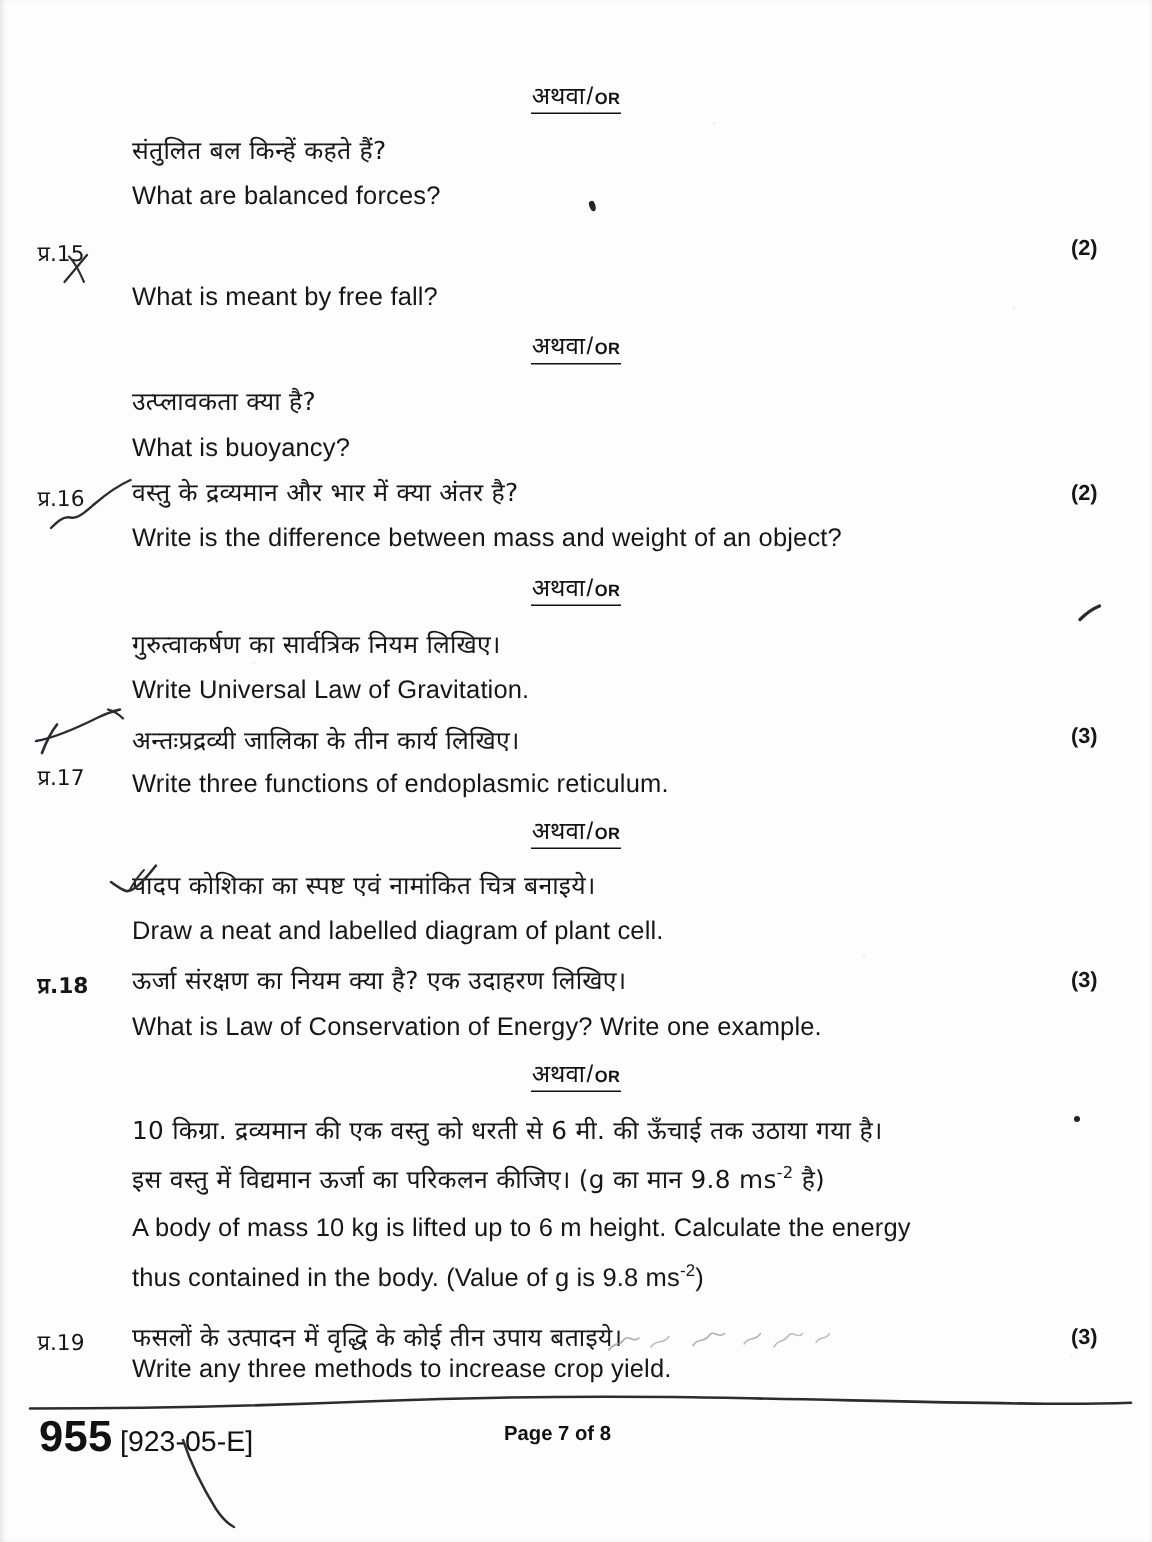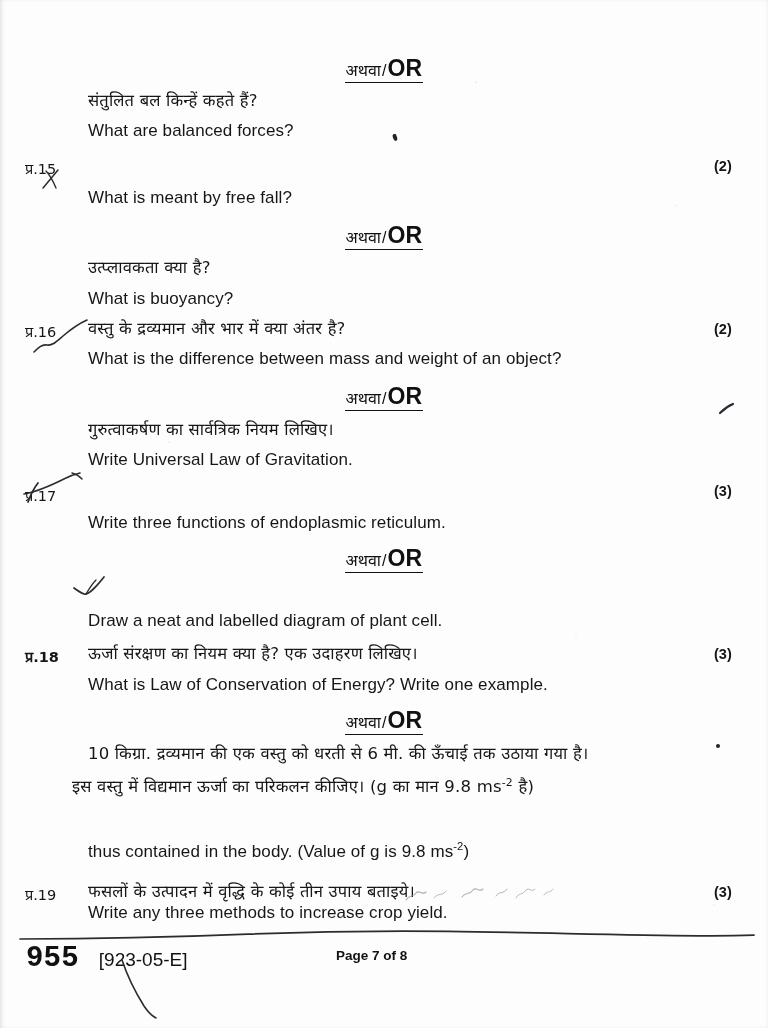--- a/index.html
+++ b/index.html
@@ -83,21 +83,21 @@
     font-family: "DejaVu Sans", sans-serif;
     font-size: 16px;
   }
   .or-head .sl {
     font-family: "Liberation Sans", sans-serif;
     font-size: 16px;
     padding: 0 1px;
   }
   .or-head .en {
     font-family: "Liberation Sans", sans-serif;
-    font-size: 23px;
+    font-size: 11px;
     font-weight: bold;
     letter-spacing: 0.3px;
   }
 
   sup {
     font-size: 0.66em;
     vertical-align: super;
     line-height: 0;
   }
 
@@ -109,31 +109,31 @@
     width: 738px;
     height: 14px;
   }
   .foot-code {
     position: absolute;
     left: 26px;
     top: 942px;
     white-space: nowrap;
   }
   .foot-code .big {
-    font-family: Liberation Mono, monospace;
+    font-family: Liberation Sans, sans-serif;
     font-size: 29px;
     font-weight: bold;
     color: #111;
     letter-spacing: 0.2px;
   }
   .foot-code .brk {
     font-family: "Liberation Sans", sans-serif;
     font-size: 19px;
     color: #111;
-    margin-left: 20px;
+    margin-left: 5px;
   }
   .foot-page {
     position: absolute;
     left: 336px;
     top: 948px;
     font-family: "Liberation Sans", sans-serif;
     font-size: 13.5px;
     font-weight: bold;
     color: #111;
   }
@@ -176,58 +176,61 @@
     <span class="inner">
       <span class="hi">अथवा</span><span class="sl">/</span><span class="en">OR</span>
     </span>
   </div>
 
   <div class="line hindi" style="left:88px; top:255px;">उत्प्लावकता क्या है?</div>
   <div class="line english" style="left:88px; top:289px;">What is buoyancy?</div>
 
   <div class="qnum" style="left:25px; top:321px;">प्र.16</div>
   <div class="line hindi" style="left:88px; top:316px;">वस्तु के द्रव्यमान और भार में क्या अंतर है?</div>
-  <div class="line english" style="left:88px; top:349px;">What is the difference between mass and weight of an object?</div>
+  <div class="line english" style="left:88px; top:349px;">Write is the difference between mass and weight of an object?</div>
   <div class="marks" style="left:714px; top:321px;">(2)</div>
 
   <div class="or-head" style="top:383px;">
     <span class="inner">
       <span class="hi">अथवा</span><span class="sl">/</span><span class="en">OR</span>
     </span>
   </div>
 
   <div class="line hindi" style="left:88px; top:417px;">गुरुत्वाकर्षण का सार्वत्रिक नियम लिखिए।</div>
   <div class="line english" style="left:88px; top:450px;">Write Universal Law of Gravitation.</div>
 
-  <div class="qnum" style="left:25px; top:485px;">प्र.17</div>
+  <div class="qnum" style="left:25px; top:507px;">प्र.17</div>
+  <div class="line hindi" style="left:88px; top:481px;">अन्तःप्रद्रव्यी जालिका के तीन कार्य लिखिए।</div>
   <div class="line english" style="left:88px; top:513px;">Write three functions of endoplasmic reticulum.</div>
   <div class="marks" style="left:714px; top:483px;">(3)</div>
 
   <div class="or-head" style="top:545px;">
     <span class="inner">
       <span class="hi">अथवा</span><span class="sl">/</span><span class="en">OR</span>
     </span>
   </div>
 
+  <div class="line hindi" style="left:88px; top:578px;">पादप कोशिका का स्पष्ट एवं नामांकित चित्र बनाइये।</div>
   <div class="line english" style="left:88px; top:611px;">Draw a neat and labelled diagram of plant cell.</div>
 
   <div class="qnum" style="left:25px; top:646px;font-weight:bold;">प्र.18</div>
   <div class="line hindi" style="left:88px; top:641px;">ऊर्जा संरक्षण का नियम क्या है? एक उदाहरण लिखिए।</div>
   <div class="line english" style="left:88px; top:675px;">What is Law of Conservation of Energy? Write one example.</div>
   <div class="marks" style="left:714px; top:646px;">(3)</div>
 
   <div class="or-head" style="top:707px;">
     <span class="inner">
       <span class="hi">अथवा</span><span class="sl">/</span><span class="en">OR</span>
     </span>
   </div>
 
   <div class="line hindi" style="left:88px; top:741px;">10 किग्रा. द्रव्यमान की एक वस्तु को धरती से 6 मी. की ऊँचाई तक उठाया गया है।</div>
-  <div class="line hindi" style="left:72px; top:774px;text-align:right;"><span>इस वस्तु में विद्यमान ऊर्जा का परिकलन कीजिए। (g का मान 9.8 ms</span><sup>-2</sup><span> है)</span></div>
-
+  <div class="line hindi" style="left:88px; top:774px;text-align:right;"><span>इस वस्तु में विद्यमान ऊर्जा का परिकलन कीजिए। (g का मान 9.8 ms</span><sup>-2</sup><span> है)</span></div>
+
+  <div class="line english" style="left:88px; top:809px;">A body of mass 10 kg is lifted up to 6 m height. Calculate the energy</div>
   <div class="line english" style="left:88px; top:842px;"><span>thus contained in the body. (Value of g is 9.8 ms</span><sup>-2</sup><span>)</span></div>
 
   <div class="qnum" style="left:25px; top:884px;">प्र.19</div>
   <div class="line hindi" style="left:88px; top:879px;">फसलों के उत्पादन में वृद्धि के कोई तीन उपाय बताइये।</div>
   <div class="line english" style="left:88px; top:903px;">Write any three methods to increase crop yield.</div>
   <div class="marks" style="left:714px; top:884px;">(3)</div>
 
   <div class="footer-rule">
     <svg width="738" height="14" viewBox="0 0 738 14" preserveAspectRatio="none">
       <path class="ink" d="M2,11 C90,11 150,9.5 230,6.2 C300,3.4 360,2.6 430,3.4 C520,4.5 600,7.2 680,7.8 C706,8.0 724,7.6 736,7.2" stroke="#1d1d1d" stroke-width="1.7"></path>

